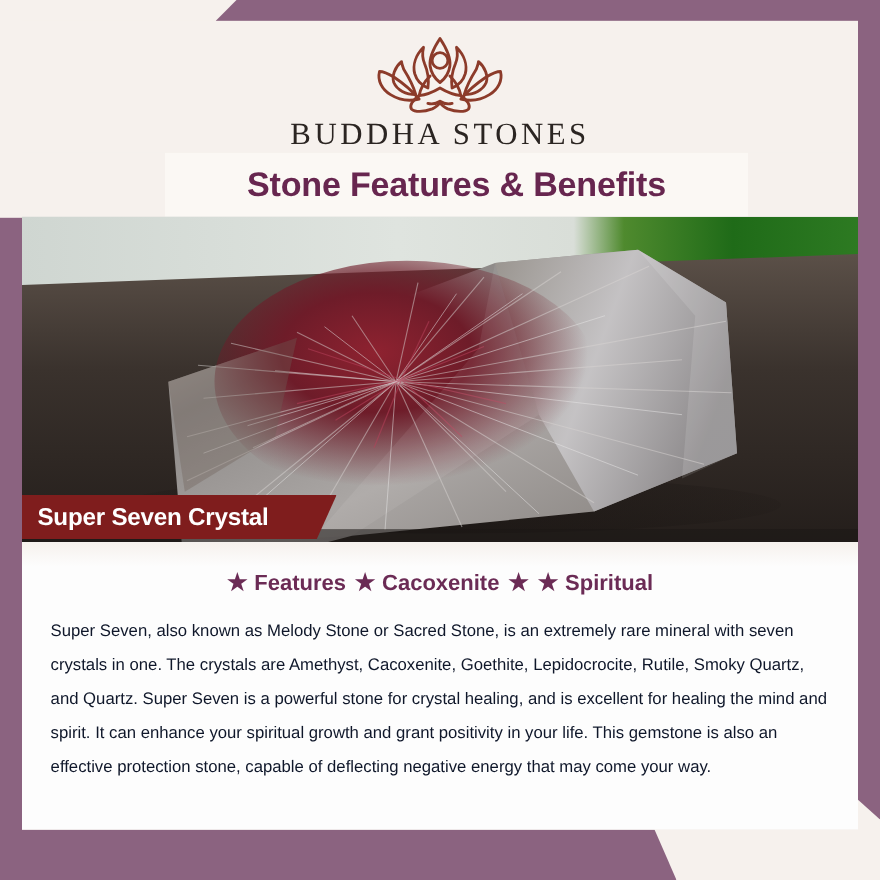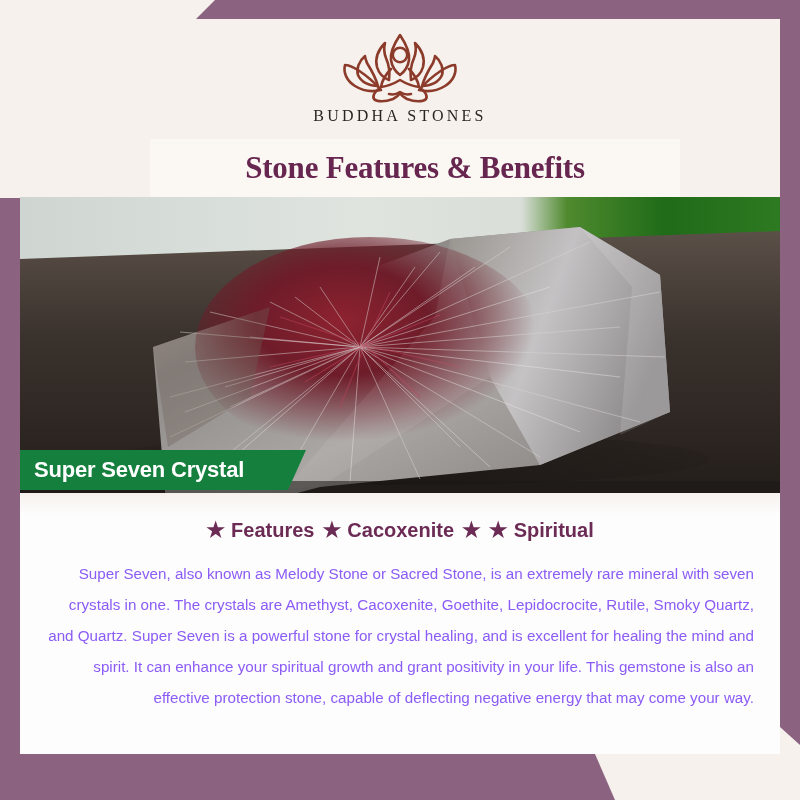--- a/index.html
+++ b/index.html
@@ -58,36 +58,35 @@
     position: absolute;
     left: 0; right: 0; top: 10px;
     display: flex;
     flex-direction: column;
     align-items: center;
   }
   .logo-mark { width: 150px; height: 74px; display: block; }
   .logo-text {
     margin-top: 4px;
     font-family: "Liberation Serif", serif;
-    font-size: 16px;
+    font-size: 28px;
     letter-spacing: 3.2px;
     color: #2b2522;
     font-weight: 400;
   }
 
   
   .title-band {
     position: absolute;
     left: 150px; top: 139px;
     width: 530px; height: 58px;
     background: #fbf8f4;
     display: flex;
     align-items: center;
     justify-content: center;
-    font-family: Liberation Serif, serif;
   }
   .title-text {
     font-size: 31px;
     font-weight: bold;
     color: #67264f;
     letter-spacing: -0.2px;
     white-space: nowrap;
   }
 
   
@@ -98,21 +97,21 @@
     overflow: hidden;
     background: #d7dbd6;
   }
   .photo svg { display: block; width: 760px; height: 296px; }
 
   
   .name-banner {
     position: absolute;
     left: 20px; top: 450px;
     width: 286px; height: 40px;
-    background: #15803d;
+    background: #7f1d1d;
     clip-path: polygon(0 0, 286px 0, 268px 40px, 0 40px);
     display: flex;
     align-items: center;
   }
   .name-text {
     margin-left: 14px;
     color: #ffffff;
     font-size: 22px;
     font-weight: bold;
     letter-spacing: -0.2px;
@@ -155,24 +154,24 @@
     color: #6b2b55;
     font-size: 21px;
     line-height: 1;
     position: relative;
     top: -1px;
   }
   .desc {
     position: relative;
     margin-top: 16px;
     padding: 0 8px;
-    color: #8b5cf6;
+    color: #0f172a;
     font-size: 15.2px;
     line-height: 31px;
-    text-align: right;
+    text-align: left;
   }
 </style>
 </head>
 <body>
 
 <div id="page">
 
   <div class="frame-top"></div>
   <div class="frame-right"></div>
   <div class="frame-bottom"></div>

